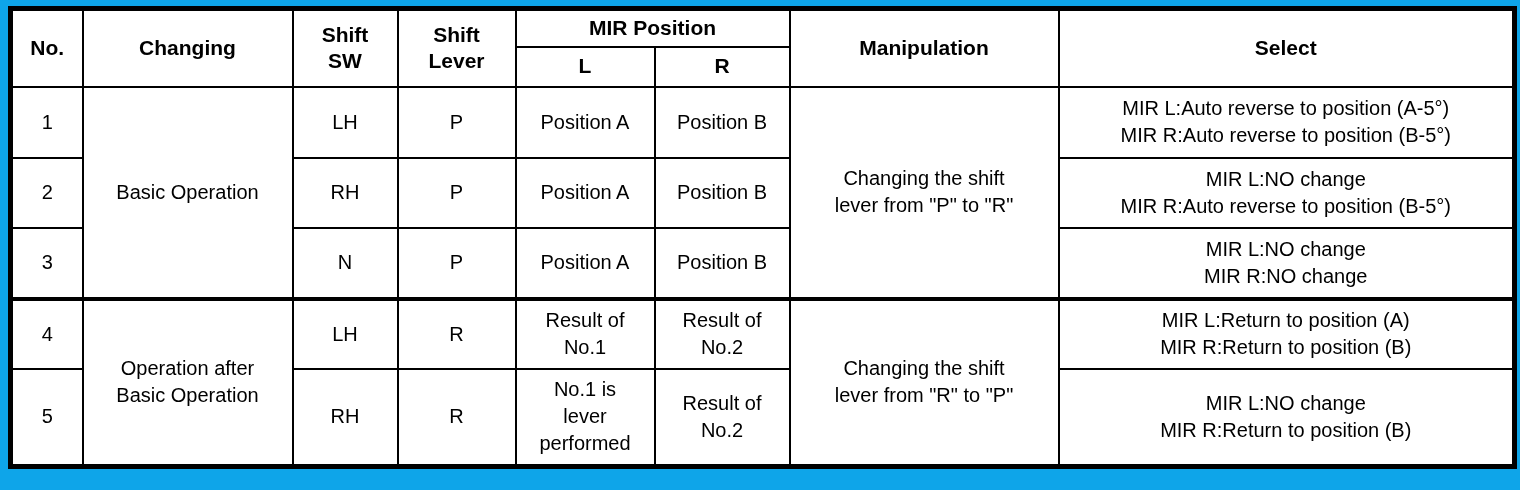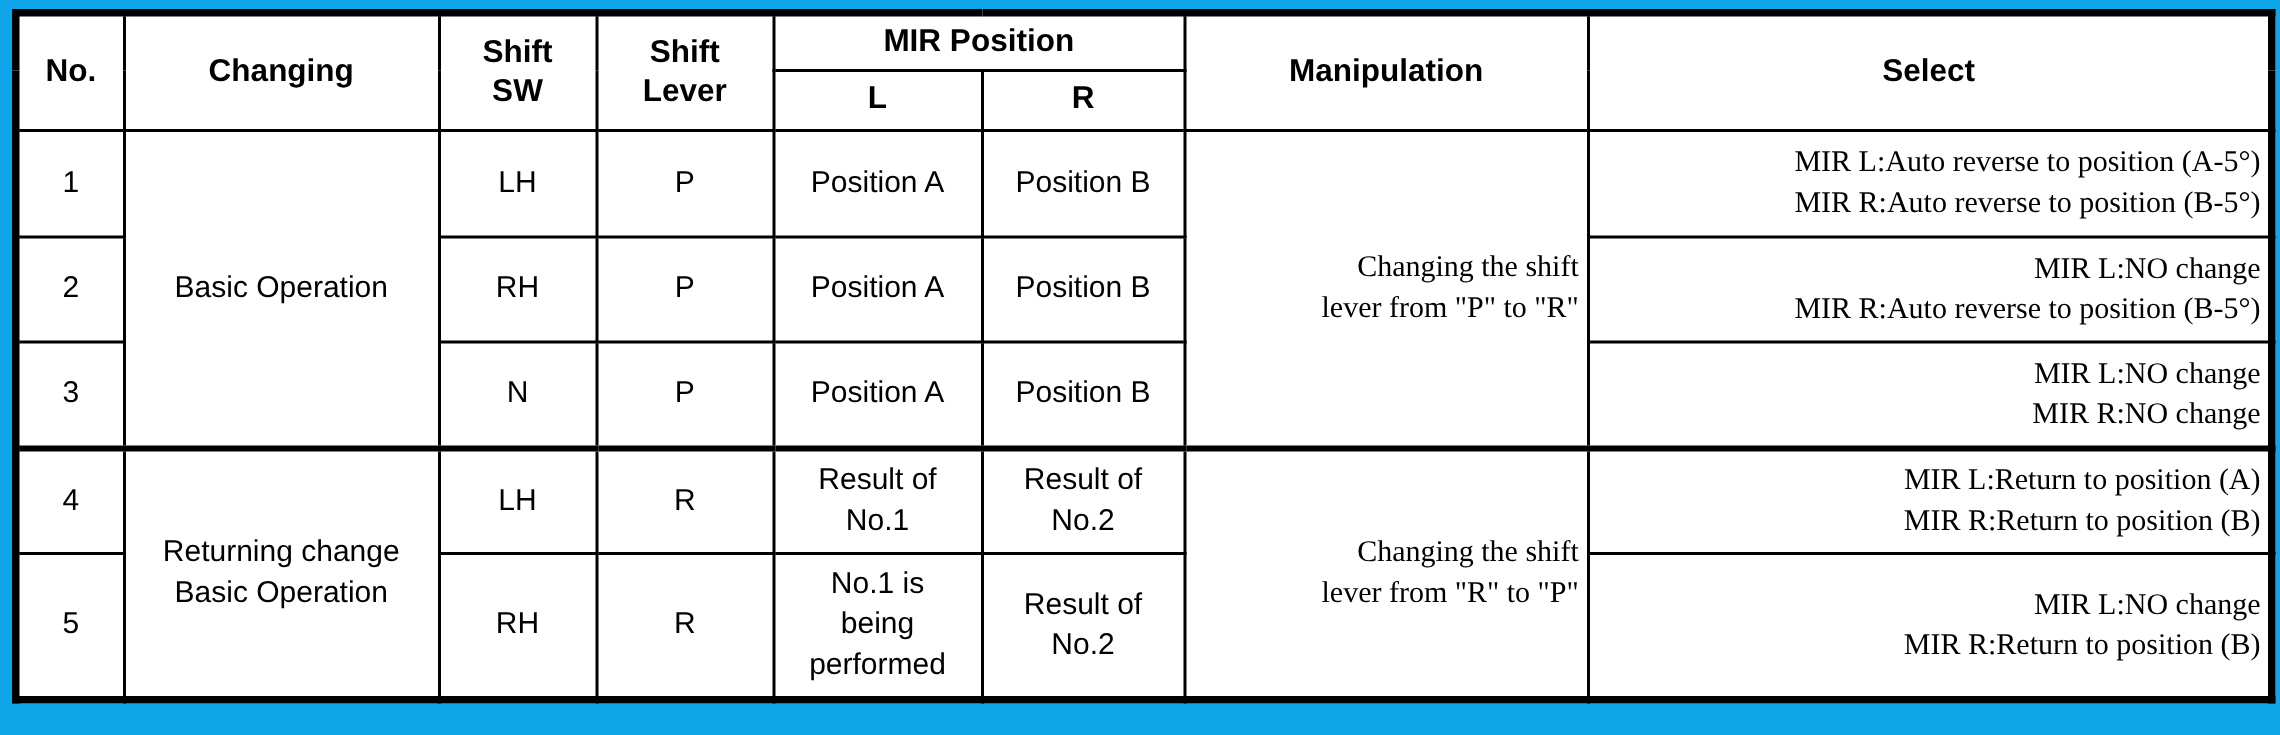--- a/index.html
+++ b/index.html
@@ -37,21 +37,21 @@
     font-weight: bold;
     font-size: 21px;
     text-align: center;
     line-height: 1.25;
   }
   .spec td {
     font-size: 20px;
     line-height: 1.35;
   }
   .center { text-align: center; }
-  .left   { text-align: right; font-family: Liberation Serif, serif; }
+  .left   { text-align: center; }
   tr.hrow1 { height: 38px; }
   tr.hrow2 { height: 40px; }
   tr.row1 { height: 71px; }
   tr.row2 { height: 70px; }
   tr.row3 { height: 71px; }
   tr.row4 { height: 70px; }
   tr.row5 { height: 98px; }
   tr.group-start td { border-top: 4px solid #000000; }
 </style>
 </head>
@@ -115,40 +115,40 @@
       <td class="center">N</td>
       <td class="center">P</td>
       <td class="center">Position A</td>
       <td class="center">Position B</td>
       <td class="left">MIR L:NO change
 MIR R:NO change</td>
     </tr>
 
     <tr class="row4 group-start">
       <td class="center">4</td>
-      <td class="center" rowspan="2">Returning change
+      <td class="center" rowspan="2">Operation after
 Basic Operation</td>
       <td class="center">LH</td>
       <td class="center">R</td>
       <td class="center">Result of
 No.1</td>
       <td class="center">Result of
 No.2</td>
       <td class="left" rowspan="2">Changing the shift
 lever from "R" to "P"</td>
       <td class="left">MIR L:Return to position (A)
 MIR R:Return to position (B)</td>
     </tr>
 
     <tr class="row5">
       <td class="center">5</td>
       <td class="center">RH</td>
       <td class="center">R</td>
       <td class="center">No.1 is
-being
+lever
 performed</td>
       <td class="center">Result of
 No.2</td>
       <td class="left">MIR L:NO change
 MIR R:Return to position (B)</td>
     </tr>
   </tbody>
     </table>
 </div>
 

